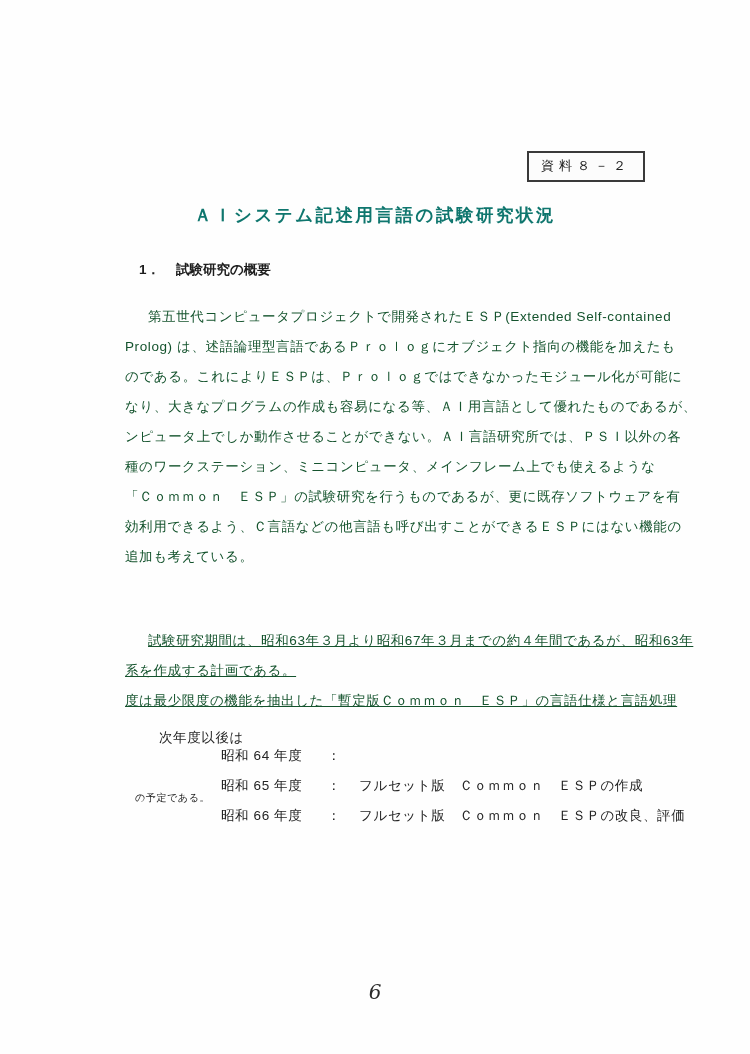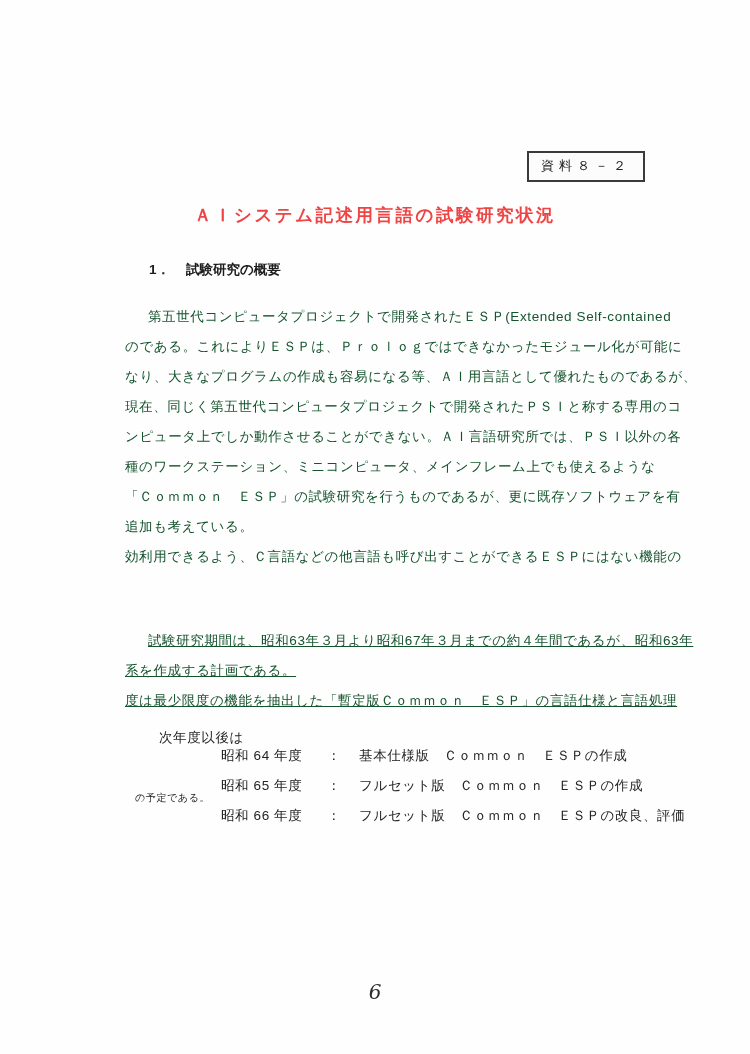--- a/index.html
+++ b/index.html
@@ -25,25 +25,25 @@
     white-space:nowrap;
   }
   .title {
     position:absolute;
     top:203px; left:0;
     width:100%;
     text-align:center;
     font-size:17.5px;
     font-weight:600;
     letter-spacing:2.5px;
-    color:#ef4444;
+    color:#0f766e;
   }
   .section-heading {
     position:absolute;
-    top:261px; left:149px;
+    top:261px; left:139px;
     font-size:13.5px;
     font-weight:600;
     color:#1d1d1d;
   }
   .sec-num { margin-right:16px; }
   .para {
     position:absolute;
     left:125px;
     width:516px;
     font-size:13.5px;
@@ -111,43 +111,42 @@
   </div>
 
   <div class="title">ＡＩシステム記述用言語の試験研究状況</div>
 
   <div class="section-heading">
     <span class="sec-num">1．</span><span class="sec-text">試験研究の概要</span>
   </div>
 
   <div class="para p1">
     <div class="line indent">第五世代コンピュータプロジェクトで開発されたＥＳＰ(Extended Self-contained</div>
+    <div class="line">Prolog) は、述語論理型言語であるＰｒｏｌｏｇにオブジェクト指向の機能を加えたも</div>
     <div class="line">のである。これによりＥＳＰは、Ｐｒｏｌｏｇではできなかったモジュール化が可能に</div>
     <div class="line">なり、大きなプログラムの作成も容易になる等、ＡＩ用言語として優れたものであるが、</div>
-    <div class="line">現在、同じく第五世代コンピュータプロジェクトで開発されたＰＳＩと称する専用のコ</div>
     <div class="line">ンピュータ上でしか動作させることができない。ＡＩ言語研究所では、ＰＳＩ以外の各</div>
     <div class="line">種のワークステーション、ミニコンピュータ、メインフレーム上でも使えるような</div>
     <div class="line">「Ｃｏｍｍｏｎ　ＥＳＰ」の試験研究を行うものであるが、更に既存ソフトウェアを有</div>
+    <div class="line">効利用できるよう、Ｃ言語などの他言語も呼び出すことができるＥＳＰにはない機能の</div>
     <div class="line">追加も考えている。</div>
-    <div class="line">効利用できるよう、Ｃ言語などの他言語も呼び出すことができるＥＳＰにはない機能の</div>
   </div>
 
   <div class="para p2">
     <div class="line indent">試験研究期間は、昭和63年３月より昭和67年３月までの約４年間であるが、昭和63年</div>
     <div class="line">系を作成する計画である。</div>
     <div class="line">度は最少限度の機能を抽出した「暫定版Ｃｏｍｍｏｎ　ＥＳＰ」の言語仕様と言語処理</div>
   </div>
 
   <div class="next-intro">次年度以後は</div>
 
   <div class="schedule">
     <div class="sched-row">
       <span class="sched-year">昭和 64 年度</span>
       <span class="sched-colon">：</span>
-      <span class="sched-desc">基本仕様版　Ｃｏｍｍｏｎ　ＥＳＰの作成</span>
     </div>
     <div class="sched-row">
       <span class="sched-year">昭和 65 年度</span>
       <span class="sched-colon">：</span>
       <span class="sched-desc">フルセット版　Ｃｏｍｍｏｎ　ＥＳＰの作成</span>
     </div>
     <div class="sched-row">
       <span class="sched-year">昭和 66 年度</span>
       <span class="sched-colon">：</span>
       <span class="sched-desc">フルセット版　Ｃｏｍｍｏｎ　ＥＳＰの改良、評価</span>

